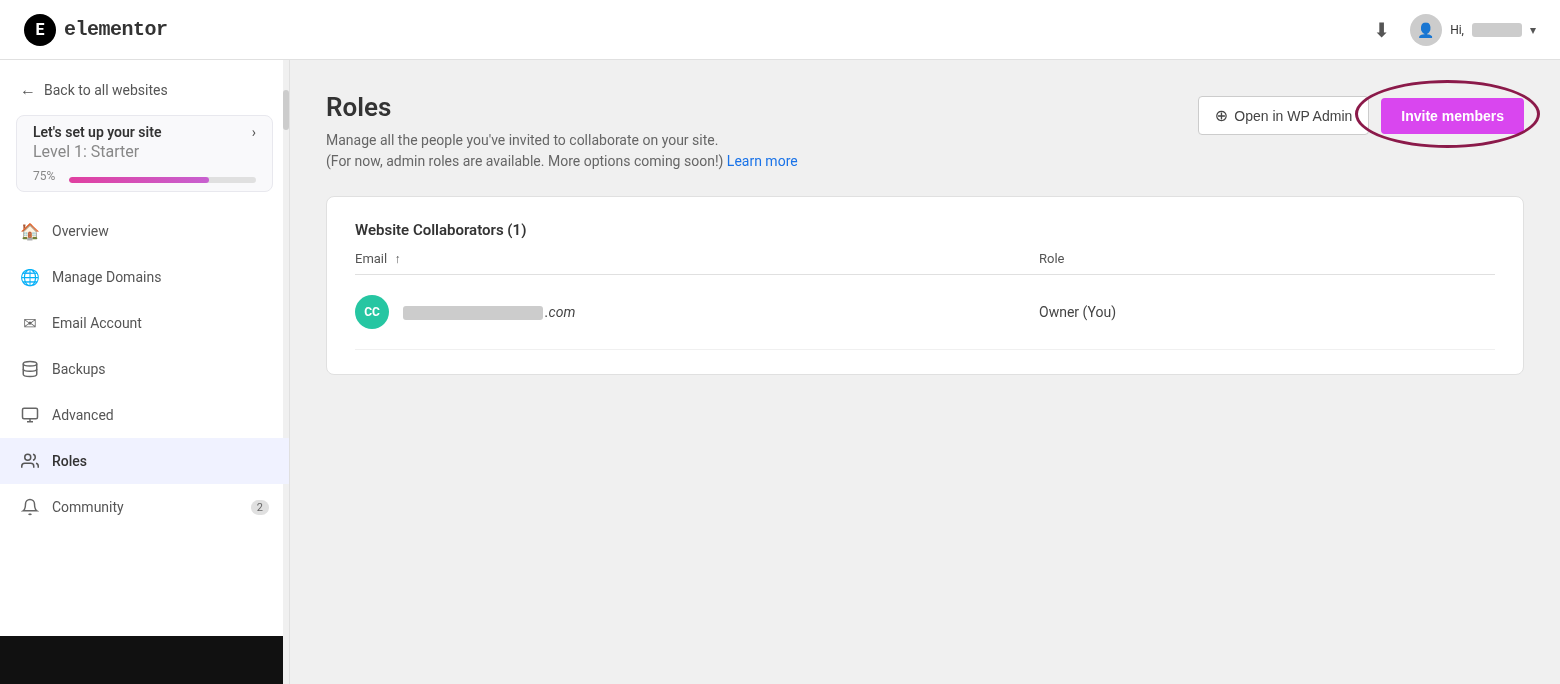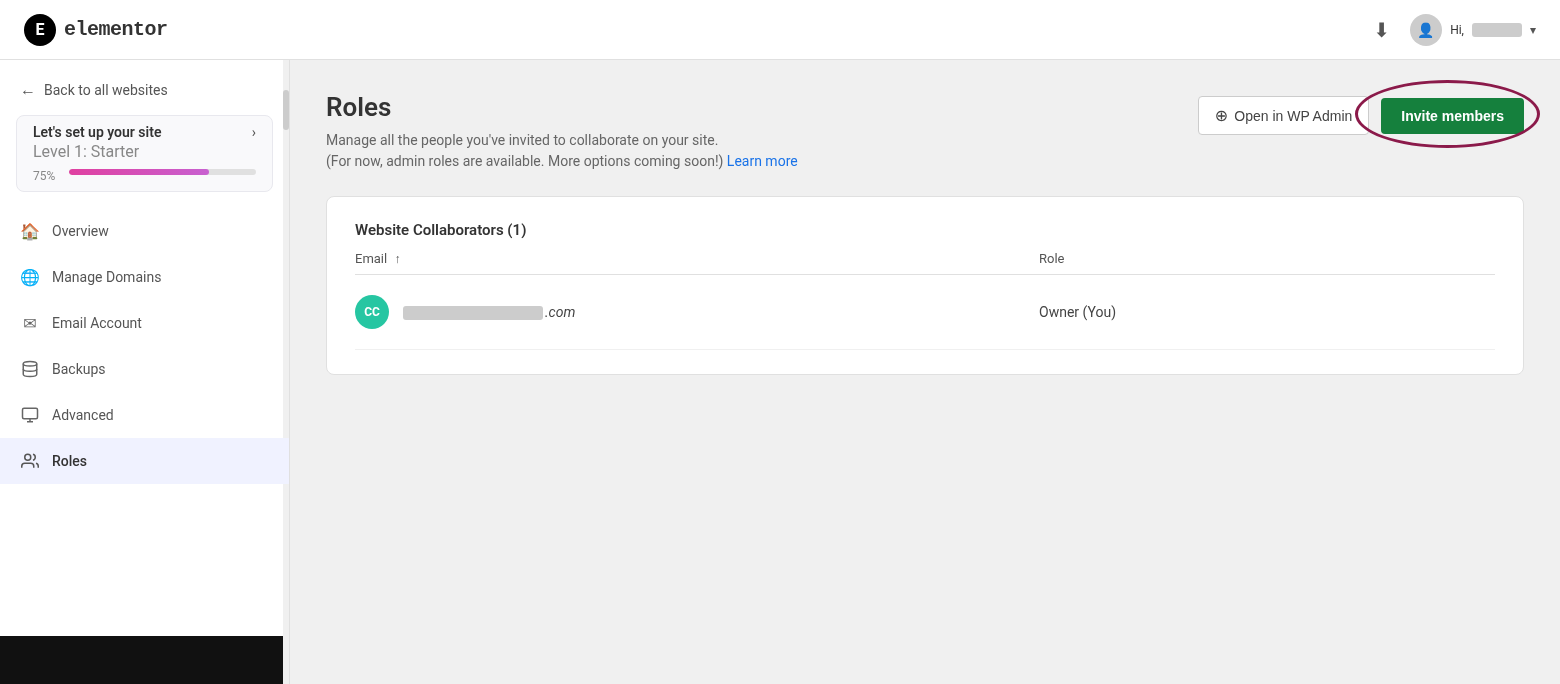--- a/index.html
+++ b/index.html
@@ -149,21 +149,21 @@
       font-size: 14px;
     }
     .setup-card-subtitle {
       font-size: 16px;
       color: #888;
       margin-top: 2px;
     }
     .progress-bar-container {
       margin-top: 8px;
       display: flex;
-      align-items: flex-start;
+      align-items: flex-end;
       gap: 8px;
     }
     .progress-label {
       font-size: 12px;
       color: #888;
       min-width: 28px;
     }
     .progress-bar-bg {
       flex: 1;
       height: 6px;
@@ -269,21 +269,21 @@
       background: #fff;
       border-radius: 4px;
       font-size: 14px;
       color: #444;
       cursor: pointer;
       white-space: nowrap;
     }
 
     .btn-invite {
       padding: 10px 20px;
-      background: #15803d;
+      background: #d946ef;
       color: #fff;
       border: none;
       border-radius: 4px;
       font-size: 14px;
       font-weight: 600;
       cursor: pointer;
       white-space: nowrap;
     }
 
     
@@ -454,20 +454,30 @@
       <div class="nav-item active">
         <span class="nav-icon">
           <svg width="18" height="18" viewBox="0 0 24 24" fill="none" stroke="#555" stroke-width="2">
             <path d="M17 21v-2a4 4 0 0 0-4-4H5a4 4 0 0 0-4 4v2"></path>
               <circle cx="9" cy="7" r="4"></circle>
               <path d="M23 21v-2a4 4 0 0 0-3-3.87"></path>
               <path d="M16 3.13a4 4 0 0 1 0 7.75"></path>
           </svg>
         </span>
         <span>Roles</span>
+      </div>
+      <div class="nav-item">
+        <span class="nav-icon">
+          <svg width="18" height="18" viewBox="0 0 24 24" fill="none" stroke="#666" stroke-width="2">
+            <path d="M18 8A6 6 0 0 0 6 8c0 7-3 9-3 9h18s-3-2-3-9"></path>
+              <path d="M13.73 21a2 2 0 0 1-3.46 0"></path>
+          </svg>
+        </span>
+        <span>Community</span>
+        <span class="nav-badge">2</span>
       </div>
     </nav>
 
     <div class="sidebar-bottom"></div>
   </aside>
 
   <main class="main-content">
 
     <div class="page-header">
       <div>

